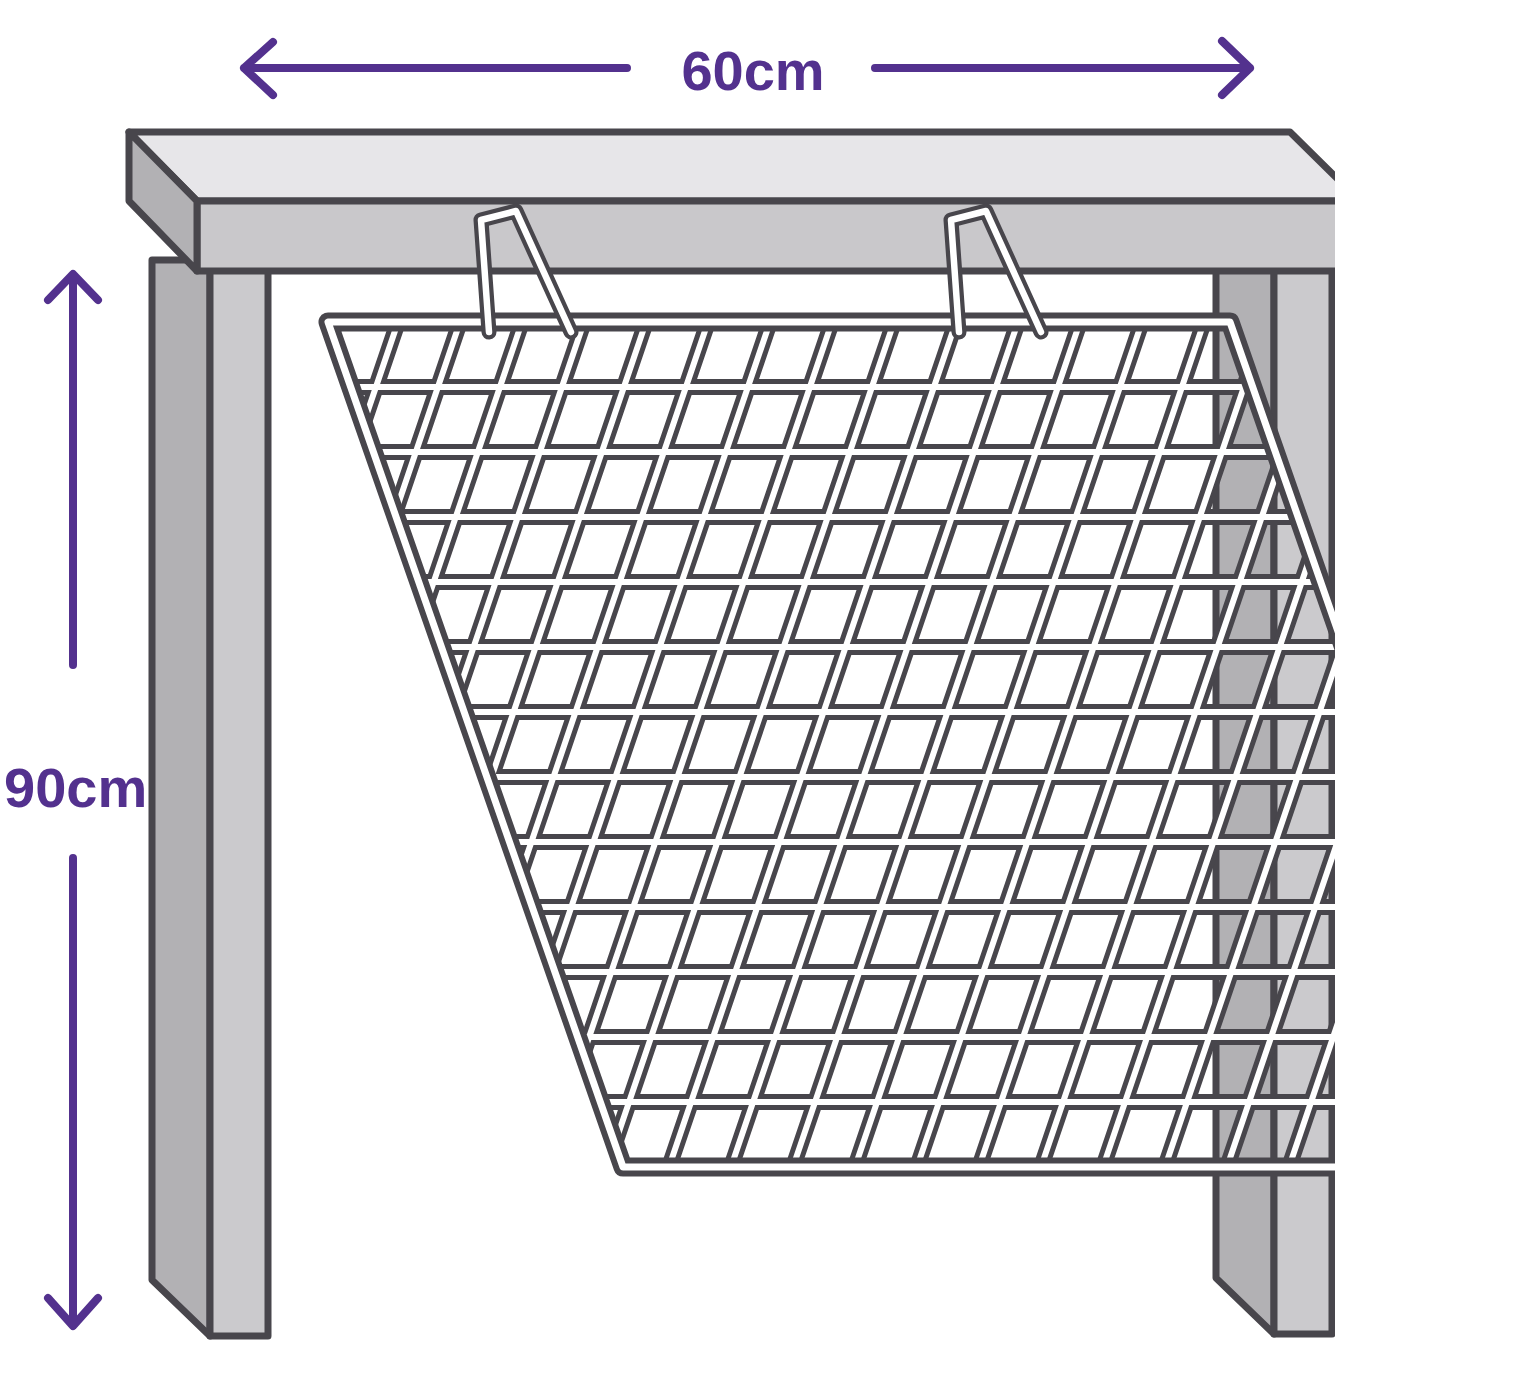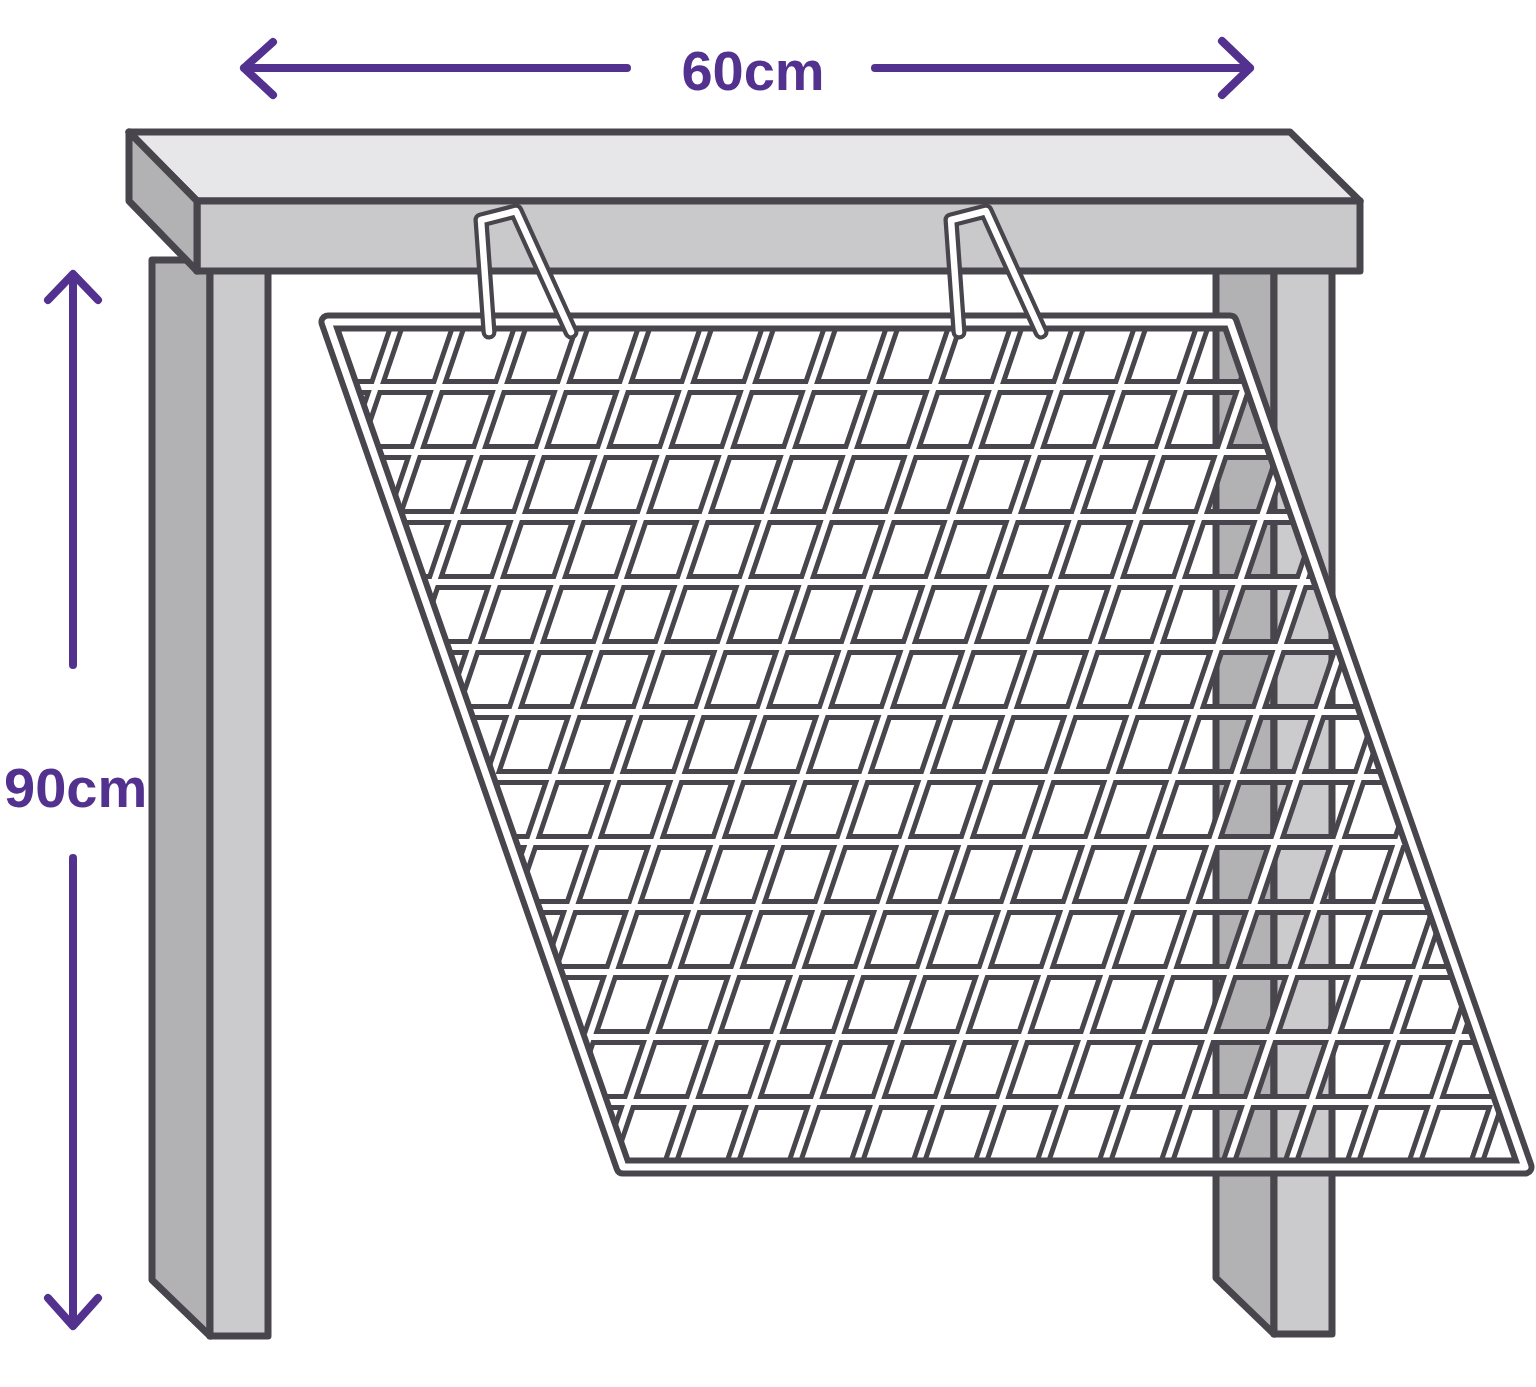--- a/index.html
+++ b/index.html
@@ -1,16 +1,16 @@
 <!DOCTYPE html>
 <html style="--dimension-purple: #53318e; --outline-dark: #48464c; --beam-top: #e7e6e9; --beam-front: #c9c8cb; --face-dark: #b2b1b4; --face-light: #cbcacd; --wire-white: #ffffff; --background: #ffffff;"><head>
 <meta charset="utf-8">
 <style>
   html, body { margin: 0; padding: 0; background: #ffffff; }
-  .stage { position: relative; width: 1536px; height: 1387px; background: #ffffff; overflow: hidden; }
+  .stage { position: relative; width: 1335px; height: 1387px; background: #ffffff; overflow: hidden; }
   svg { display: block; }
 
   
   .face { stroke: var(--outline-dark); stroke-width: 7; stroke-linejoin: round; }
   .f-beam-top  { fill: var(--beam-top); }
   .f-beam-front{ fill: var(--beam-front); }
   .f-dark      { fill: var(--face-dark); }
   .f-light     { fill: var(--face-light); }
 
   

